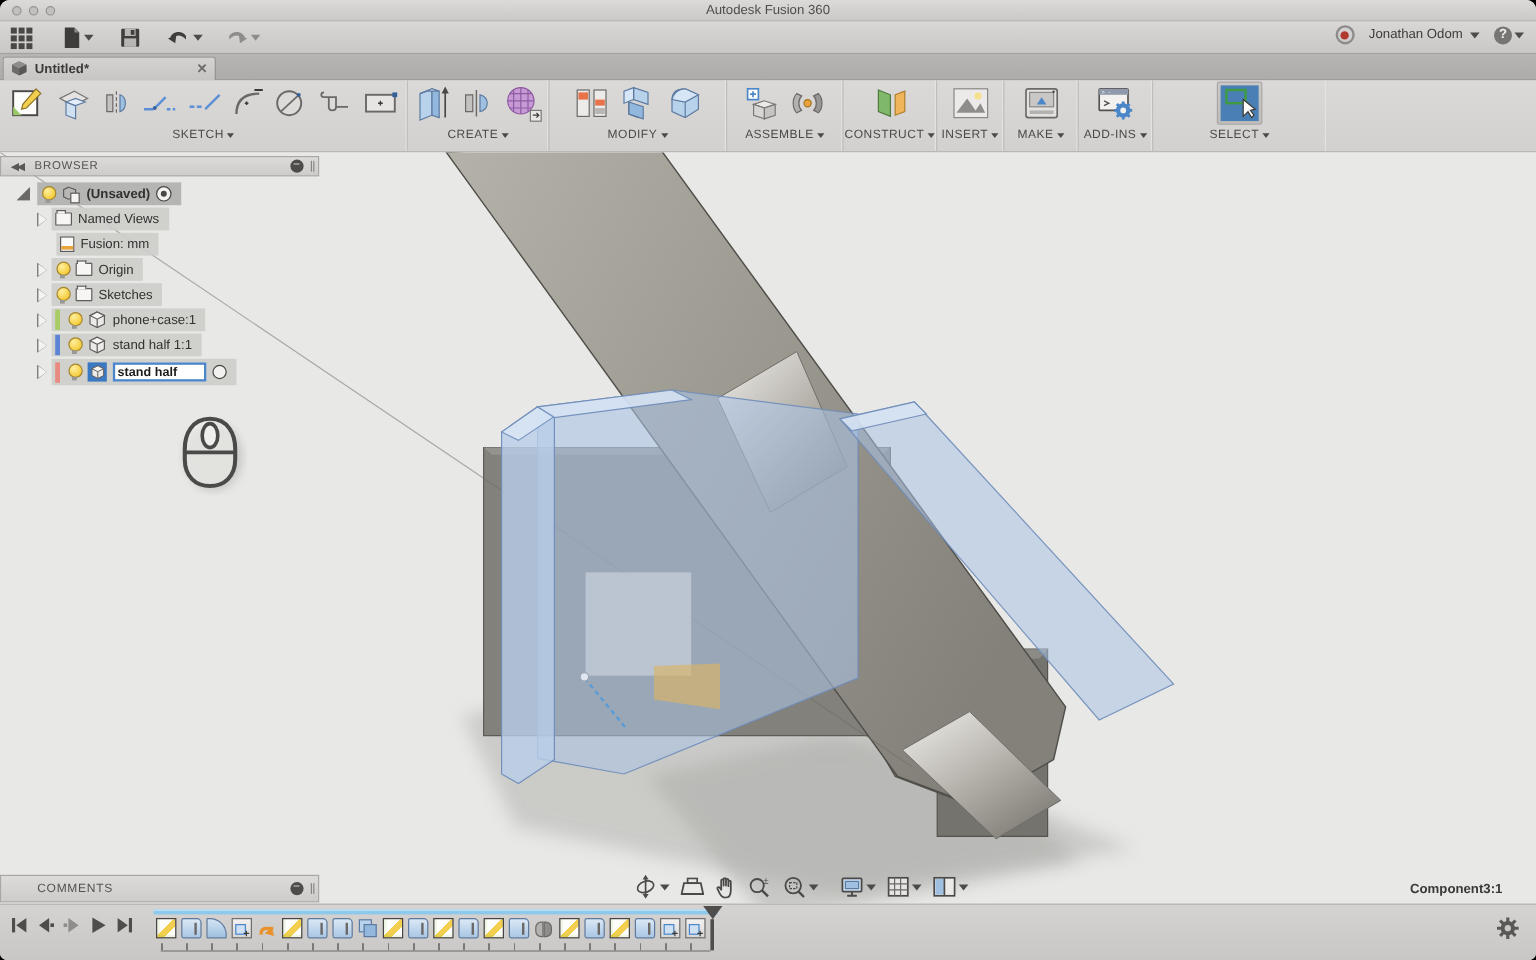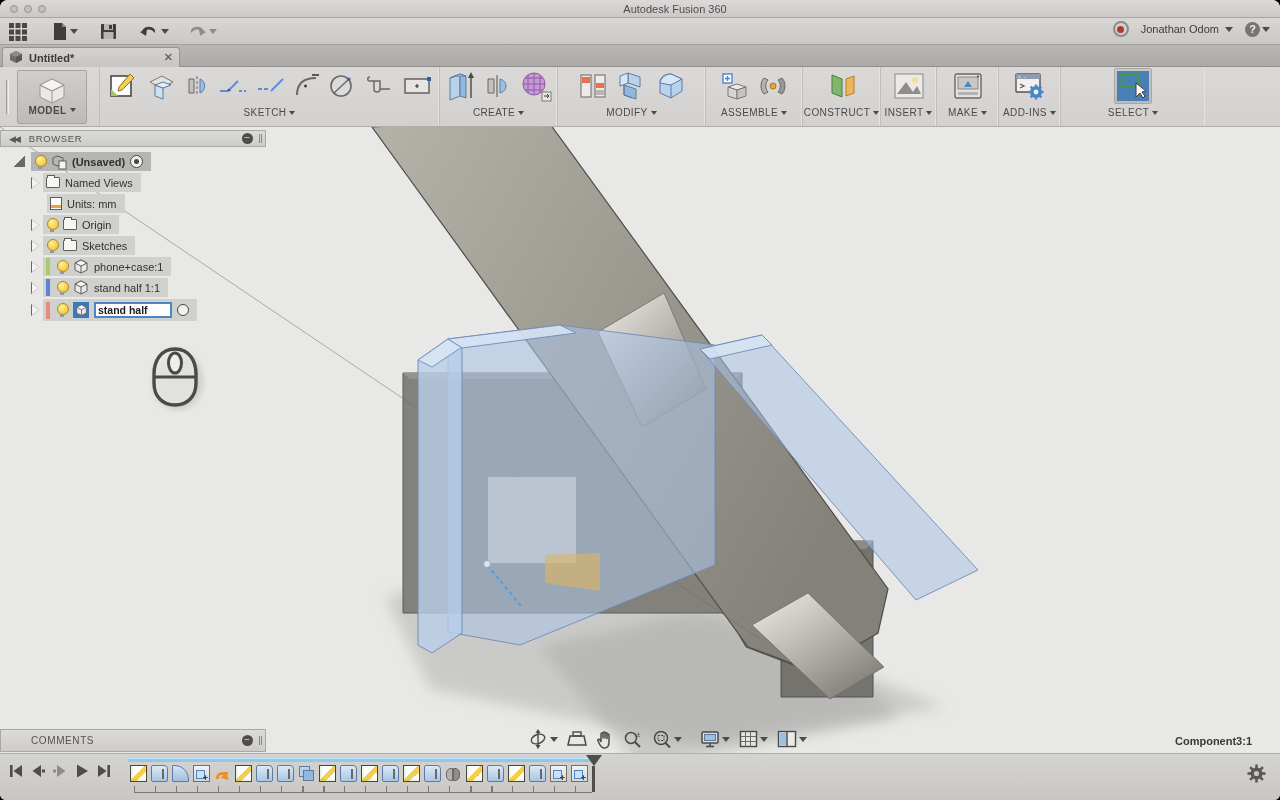--- a/index.html
+++ b/index.html
@@ -1,20 +1,20 @@
 <!DOCTYPE html>
 <html><head>
 <meta charset="utf-8">
 <style>
   * { margin:0; padding:0; box-sizing:border-box; }
   html,body { width:1280px; height:800px; background:#000; font-family:"Liberation Sans", sans-serif; }
   .window { position:relative; width:1280px; height:800px; background:#e8e8e6; overflow:hidden; border-radius:8px 8px 6px 6px; }
 
   
-  .titlebar { position:absolute; top:0; left:0; width:100%; height:18px; background:linear-gradient(#dcdad9,#cbc9c8); border-bottom:1px solid #a8a6a5;padding-left:35px; }
+  .titlebar { position:absolute; top:0; left:0; width:100%; height:18px; background:linear-gradient(#dcdad9,#cbc9c8); border-bottom:1px solid #a8a6a5; }
   .tl-dots { position:absolute; left:10px; top:5px; display:flex; gap:6px; }
   .tl-dot { width:8px; height:8px; border-radius:50%; background:#c2c0be; border:1px solid #969492; }
   .tb-title { position:absolute; width:100%; text-align:center; top:3px; font-size:11px; color:#4f4d4c; }
 
   
   .qat { position:absolute; top:18px; left:0; width:100%; height:27px; background:linear-gradient(#d8d7d5,#c9c8c6); border-bottom:1px solid #a29f9e; }
   .qat-left { position:absolute; left:8px; top:3px; display:flex; align-items:center; gap:10px; }
   .qat-right { position:absolute; right:10px; top:3px; display:flex; align-items:center; gap:12px; }
   .qbtn { display:flex; align-items:center; gap:2px; cursor:default;justify-content:flex-end; }
   .caret { width:0; height:0; border-left:4px solid transparent; border-right:4px solid transparent; border-top:5px solid #4d4b49; display:inline-block; }
@@ -207,31 +207,20 @@
           <path d="M7 0 L13 3 L13 9 L7 12 L1 9 L1 3 Z" fill="#6e6c6a"></path>
           <path d="M7 0 L13 3 L7 6 L1 3 Z" fill="#8f8d8b"></path>
           <path d="M7 6 L13 3 L13 9 L7 12 Z" fill="#5a5856"></path>
         </svg>
       <span class="tab-title">Untitled*</span>
       <span class="tab-close">✕</span>
     </div>
   </div>
 
   <div class="ribbon">
-    <div class="modelblk">
-      <span class="grab"></span>
-      <div class="modelbtn">
-        <svg width="30" height="26" viewBox="0 0 30 26">
-            <path d="M15 1 L27 7 L27 19 L15 25 L3 19 L3 7 Z" fill="#e9e8e6" stroke="#9a9896"></path>
-            <path d="M15 1 L27 7 L15 13 L3 7 Z" fill="#f5f4f2" stroke="#9a9896"></path>
-            <path d="M15 13 L15 25 M3 7 L15 13 L27 7" stroke="#9a9896" fill="none"></path>
-          </svg>
-        <span class="grp-label">MODEL</span>
-      </div>
-    </div>
 
     <div class="grp" style="width:340px">
       <div class="grp-icons">
         <svg width="30" height="30" viewBox="0 0 30 30">
             <rect x="3" y="5" width="20" height="20" fill="#fdfdfb" stroke="#4a4846" stroke-width="1.6"></rect>
             <path d="M3 25 L10 25 L3 18 Z" fill="#9acb66"></path>
             <path d="M22 3 L26 7 L14 19 L10 20 L11 16 Z" fill="#f2cf4e" stroke="#8a7426" stroke-width="1"></path>
           </svg>
         <svg width="30" height="28" viewBox="0 0 30 28">
             <path d="M4 10 L16 4 L27 10 L15 16 Z" fill="#e4e3e1" stroke="#7b7977"></path>
@@ -496,21 +485,21 @@
       <span class="chip">
         <span class="i-folder"></span>
         <span class="lbl">Named Views</span>
       </span>
     </div>
 
     <div class="brow" style="left:32px; top:67px">
       <span class="spacer14"></span>
       <span class="chip">
         <span class="i-units"></span>
-        <span class="lbl">Units: mm</span>
+        <span class="lbl">Fusion: mm</span>
       </span>
     </div>
 
     <div class="brow" style="left:32px; top:88px">
       <span class="i-arrow"></span>
       <span class="chip">
         <span class="i-bulb"></span>
         <span class="i-folder"></span>
         <span class="lbl">Origin</span>
       </span>

